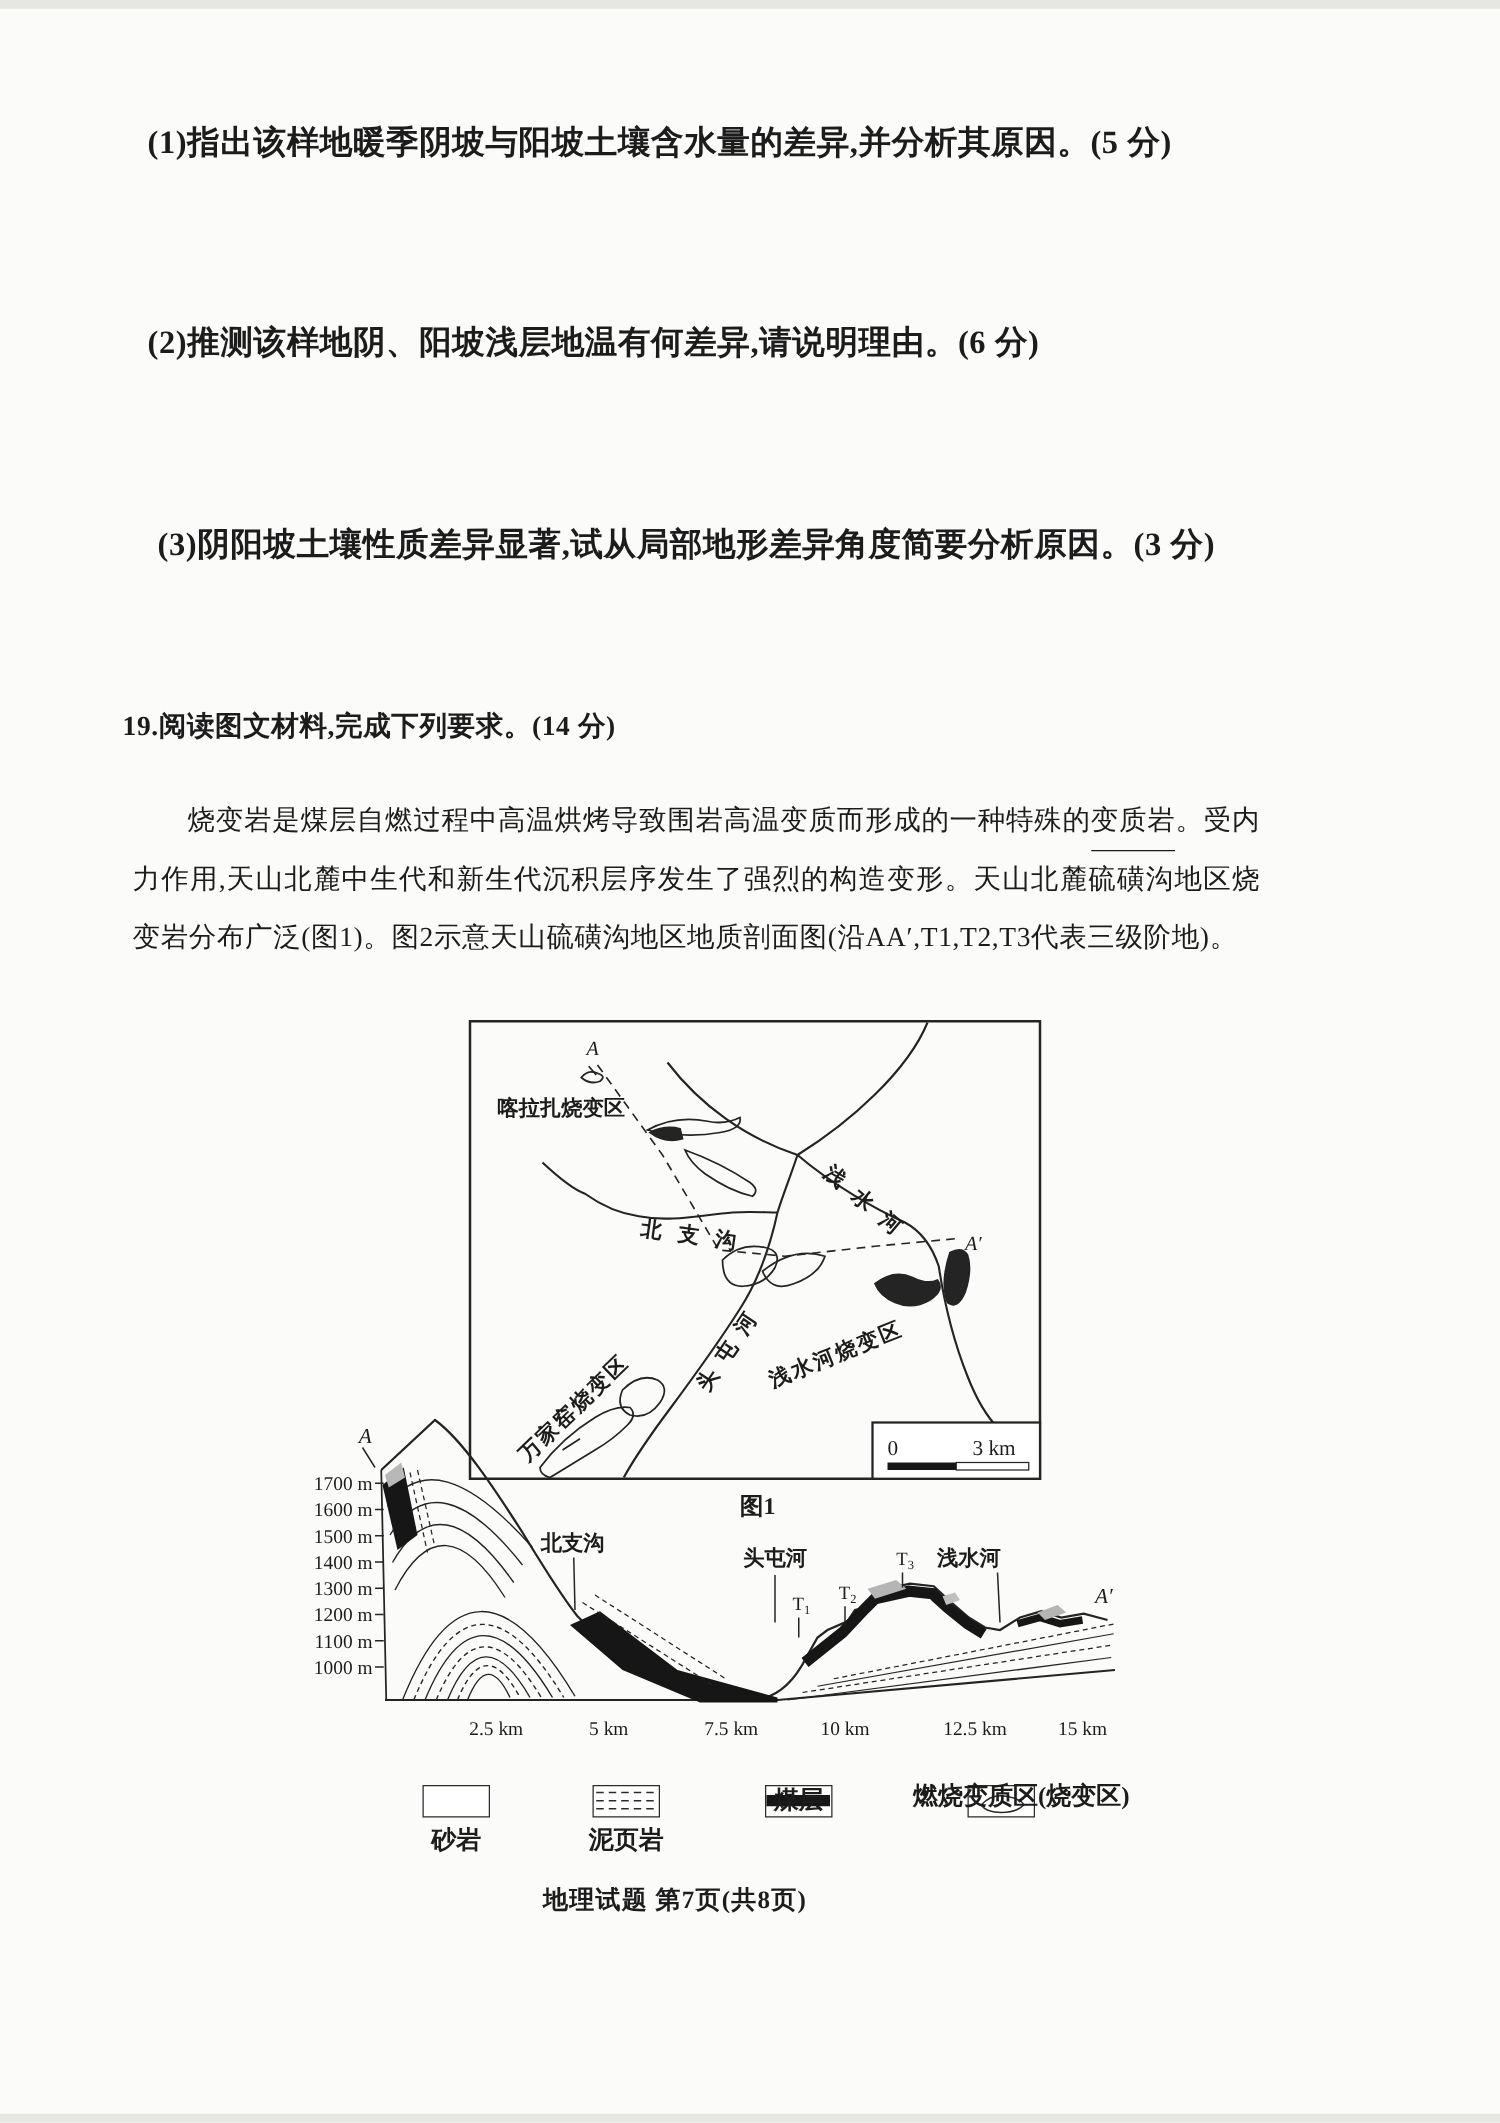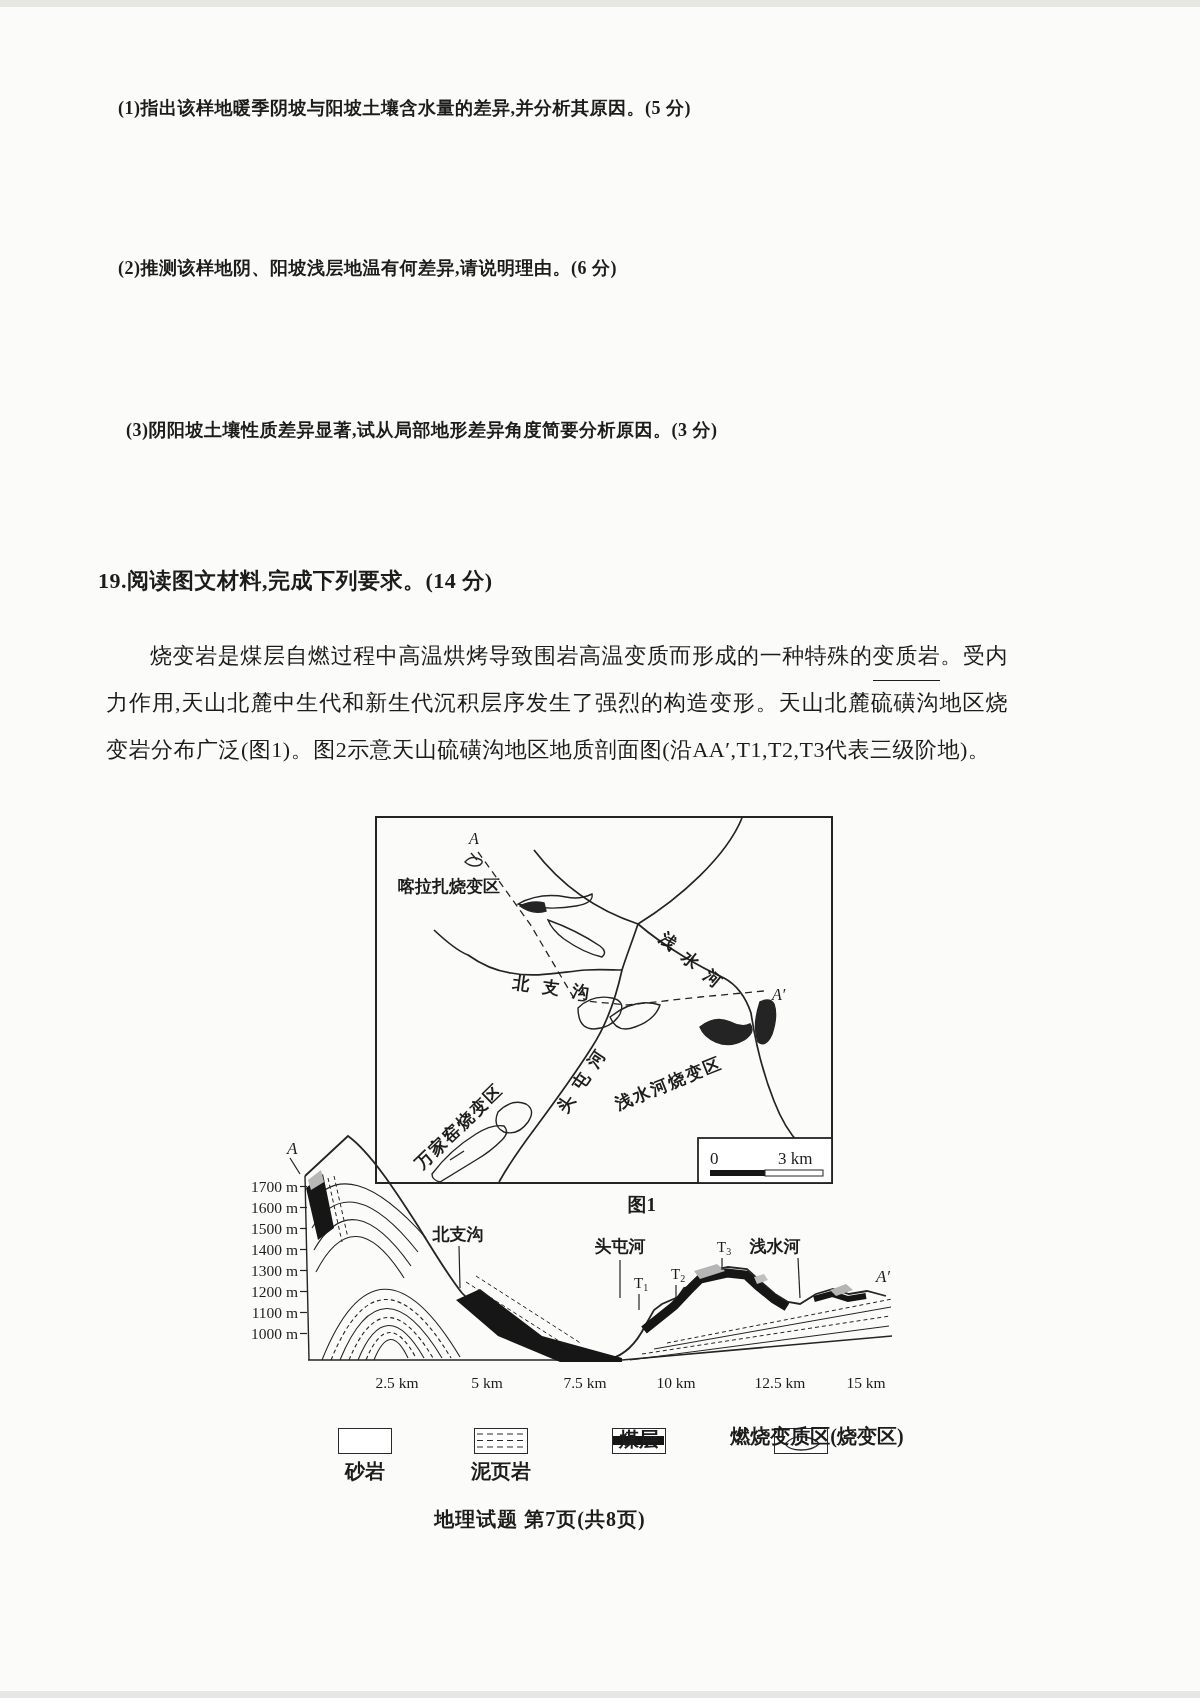--- a/index.html
+++ b/index.html
@@ -4,28 +4,28 @@
 <style>
   html,body{margin:0;padding:0;}
   body{
     width:1200px;height:1698px;position:relative;
     background:#fbfbf9;color:#1c1c1c;
     font-family:"Liberation Serif","DejaVu Serif",serif;
     overflow:hidden;
   }
   .scan-edge{position:absolute;left:0;width:1200px;height:7px;background:#e6e6e2;}
   .abs{position:absolute;}
-  .qtext{font-size:18px;font-weight:600;letter-spacing:.5px;white-space:nowrap;}
+  .qtext{font-size:26px;font-weight:600;letter-spacing:.5px;white-space:nowrap;}
   .q19head{font-size:22px;font-weight:700;letter-spacing:.5px;white-space:nowrap;}
   .para{
     font-size:22px;line-height:47px;text-align:justify;
     text-indent:44px;letter-spacing:.5px;
   }
   .uline{border-bottom:1.5px solid #1c1c1c;padding-bottom:12px;}
-  .figcap{font-size:19px;text-align:right;font-weight:600;}
+  .figcap{font-size:19px;text-align:center;font-weight:600;}
   .legend-box{
     position:absolute;width:54px;height:26px;background:#fff;
     border:1.6px solid #2a2a2a;box-sizing:border-box;
   }
   .legend-label{
     position:absolute;font-size:20px;font-weight:600;text-align:center;white-space:nowrap;
     transform:translateX(-50%);
   }
   .footer{
     position:absolute;top:1506px;left:0;width:1080px;text-align:center;

